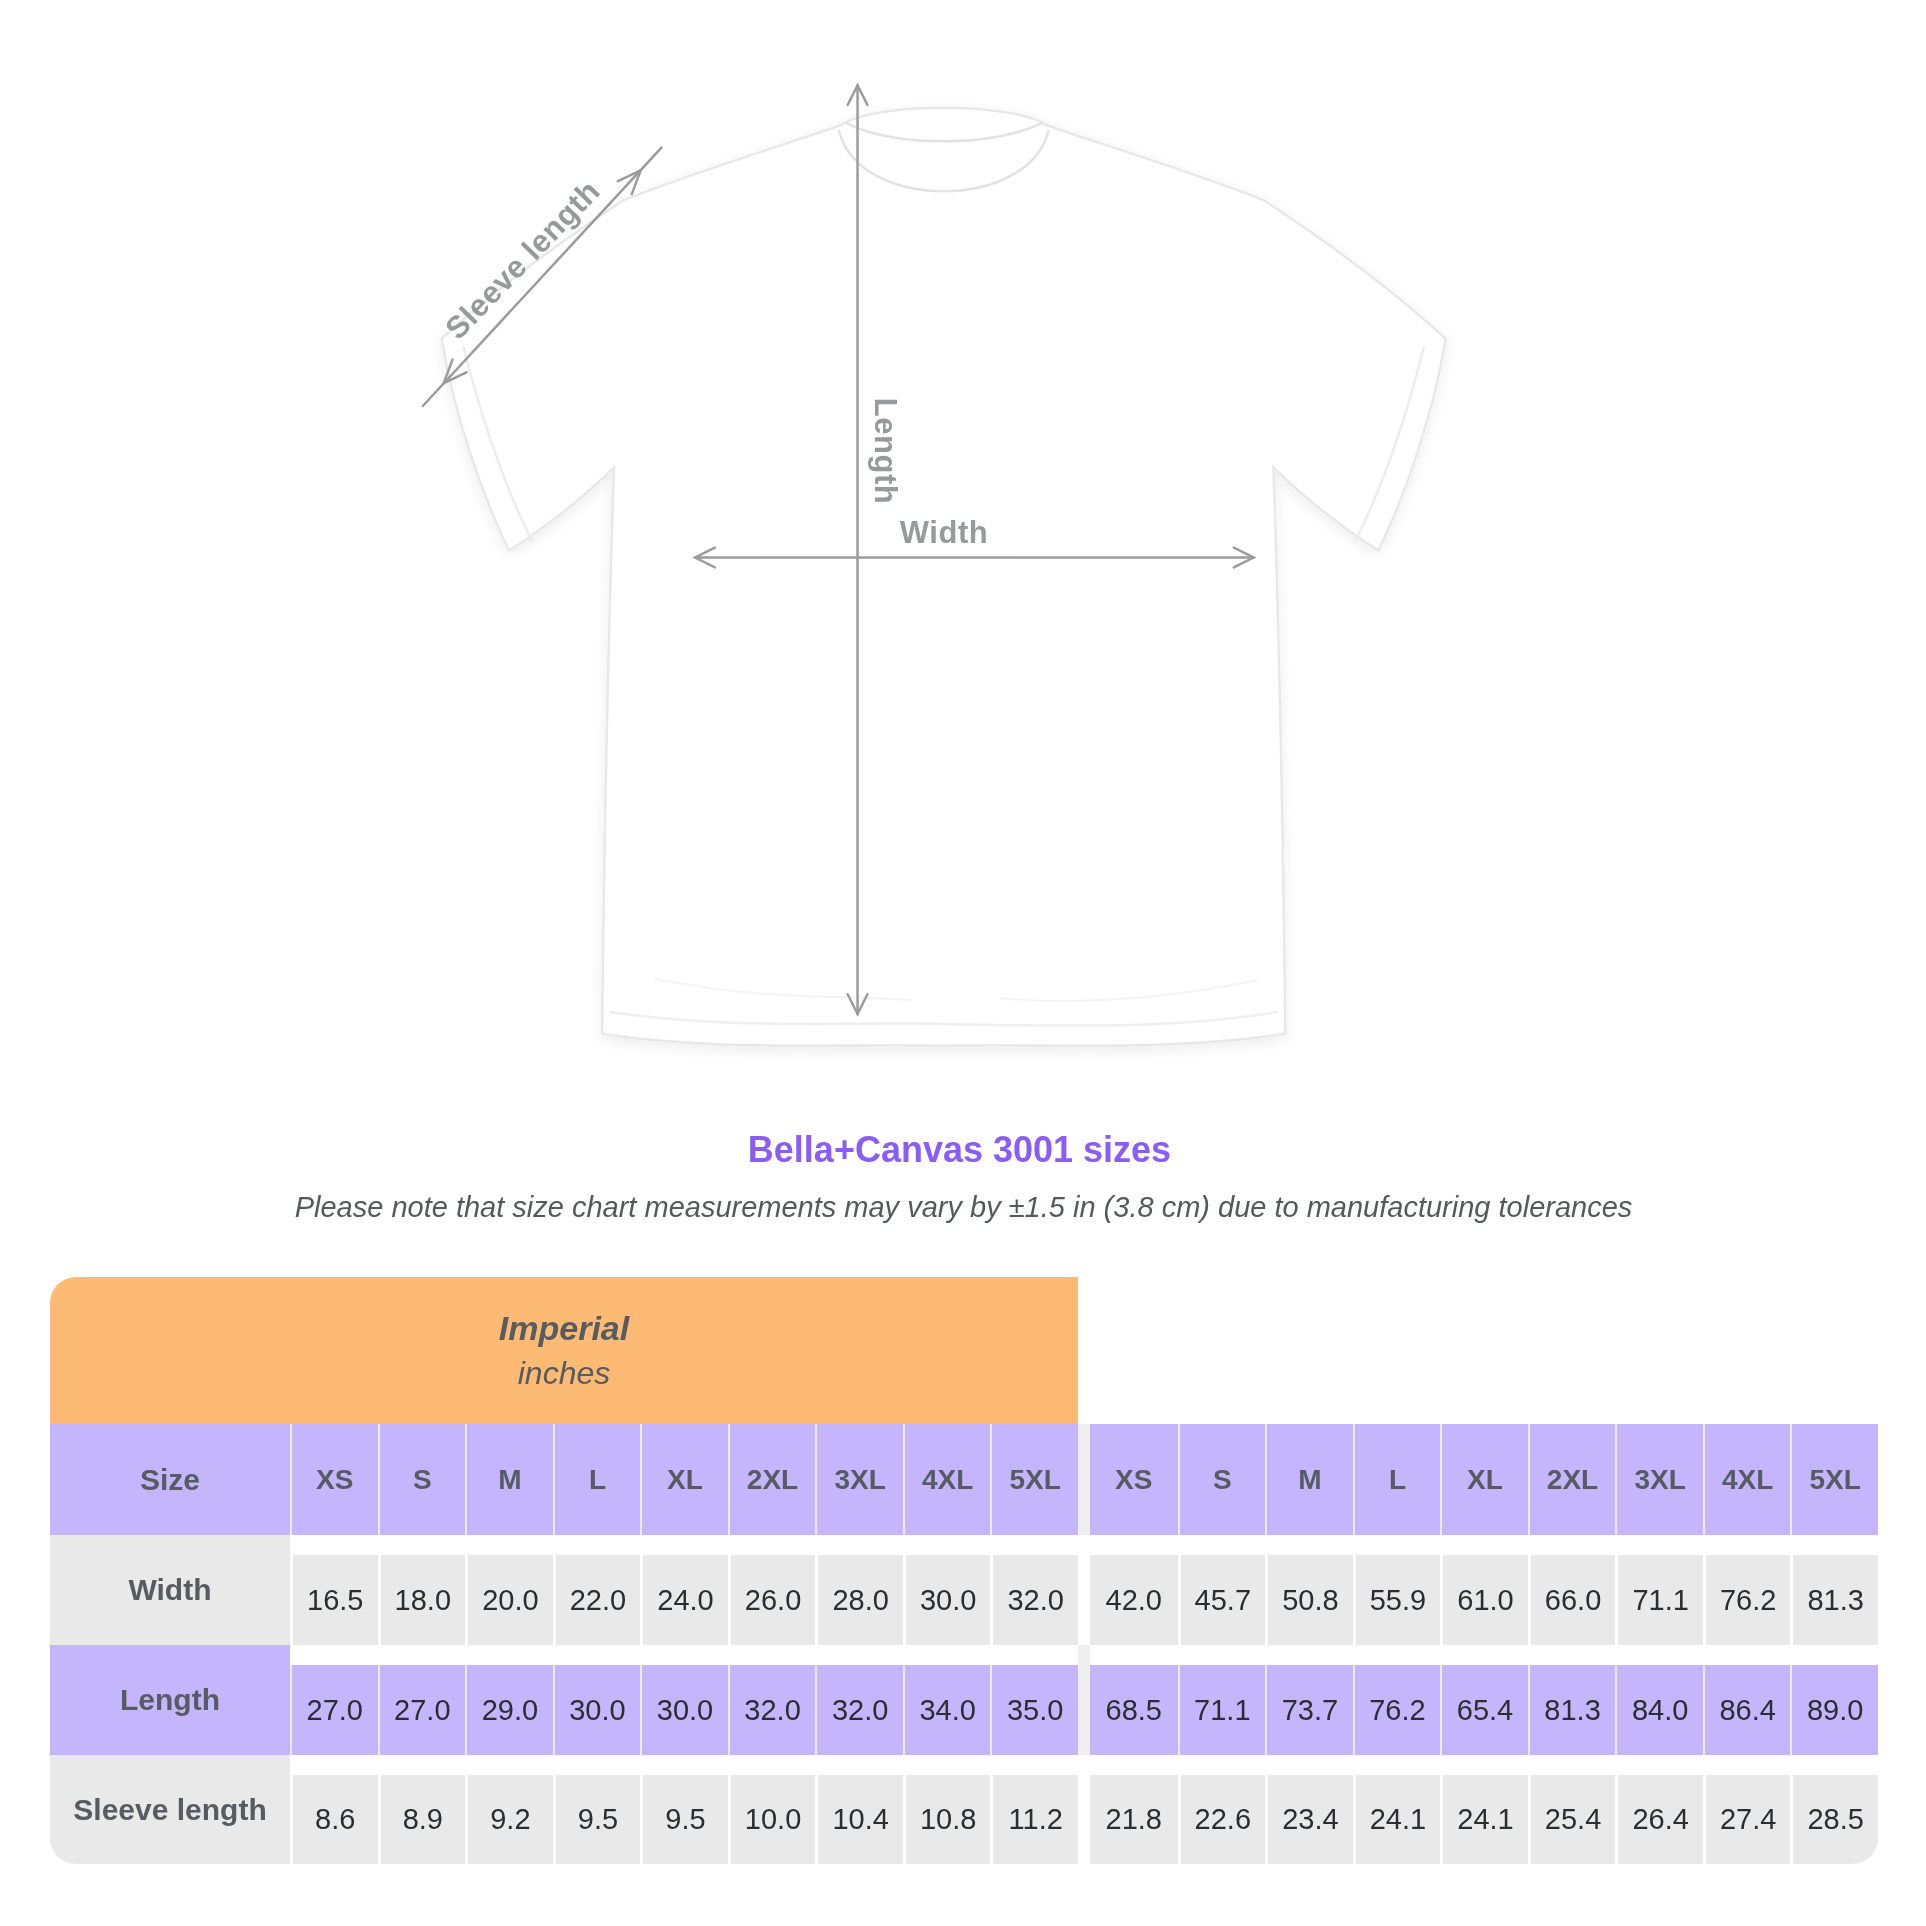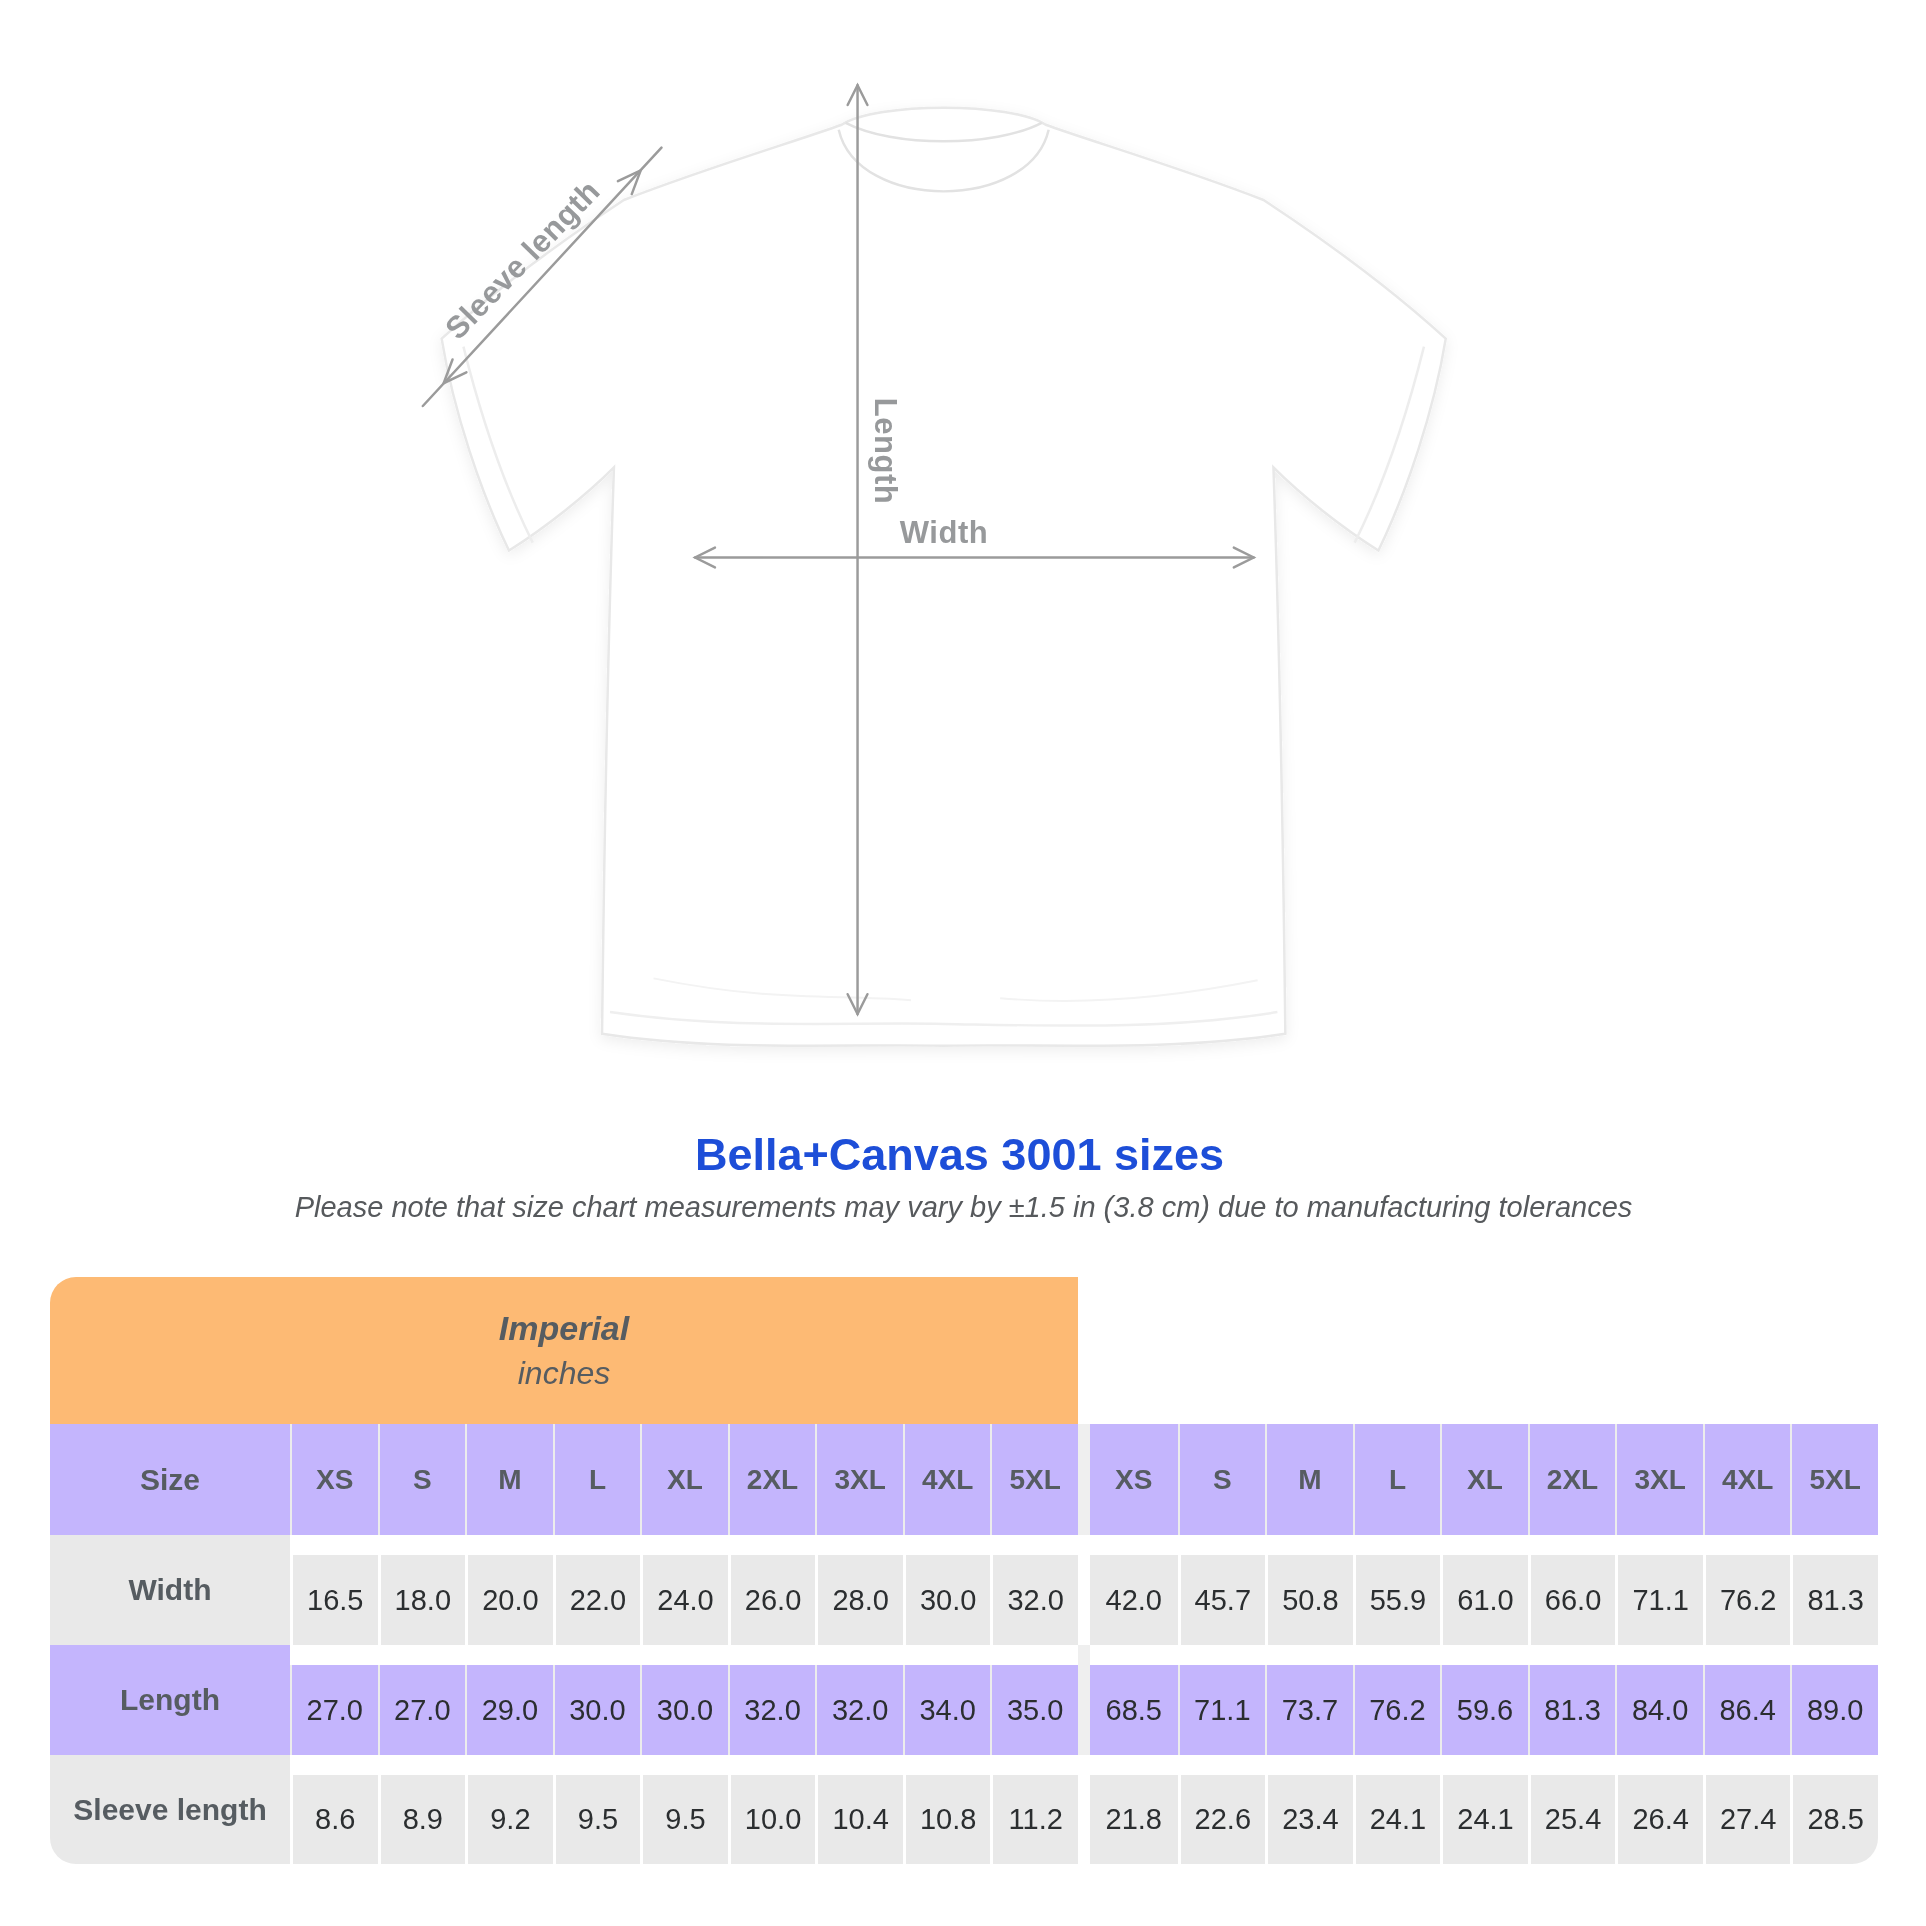--- a/index.html
+++ b/index.html
@@ -10,21 +10,21 @@
   
   .fig-svg{position:absolute;left:0;top:0;width:1927px;height:1927px;}
   .fig-label{position:absolute;display:flex;align-items:center;justify-content:center;
              font-weight:bold;font-size:31px;color:#97999b;letter-spacing:0.5px;white-space:nowrap;}
   .sleeve-label{left:414px;top:238px;width:218px;height:44px;transform:rotate(-46deg);}
   .length-label{left:825px;top:429px;width:119px;height:44px;transform:rotate(90deg);}
   .width-label{left:845px;top:511px;width:198px;height:44px;}
 
   
   .title{position:absolute;left:0;right:8px;top:1129px;text-align:center;
-         font-size:45px;font-weight:bold;color:#1d4ed8;}
+         font-size:36px;font-weight:bold;color:#8b5cf6;}
   .subtitle{position:absolute;left:0;right:0;top:1191px;text-align:center;
             font-size:29px;font-style:italic;color:#56595c;}
 
   
   .sizetable{position:absolute;left:50px;top:1277px;width:1828px;}
   .row{display:grid;grid-template-columns:240px repeat(9,1fr) 12px repeat(9,1fr);width:1828px;}
   .r-band{height:147px;}
   .r-head{height:111px;}
   .r-width{height:110px;}
   .r-length{height:110px;}
@@ -184,21 +184,21 @@
       <div class="cell val">30.0</div>
       <div class="cell val">32.0</div>
       <div class="cell val">32.0</div>
       <div class="cell val">34.0</div>
       <div class="cell val">35.0</div>
       <div class="gap"></div>
       <div class="cell val">68.5</div>
       <div class="cell val">71.1</div>
       <div class="cell val">73.7</div>
       <div class="cell val">76.2</div>
-      <div class="cell val">59.6</div>
+      <div class="cell val">65.4</div>
       <div class="cell val">81.3</div>
       <div class="cell val">84.0</div>
       <div class="cell val">86.4</div>
       <div class="cell val">89.0</div>
     </div>
 
     <div class="row r-sleeve row-gray">
       <div class="cell rowlbl">Sleeve length</div>
       <div class="cell val">8.6</div>
       <div class="cell val">8.9</div>

